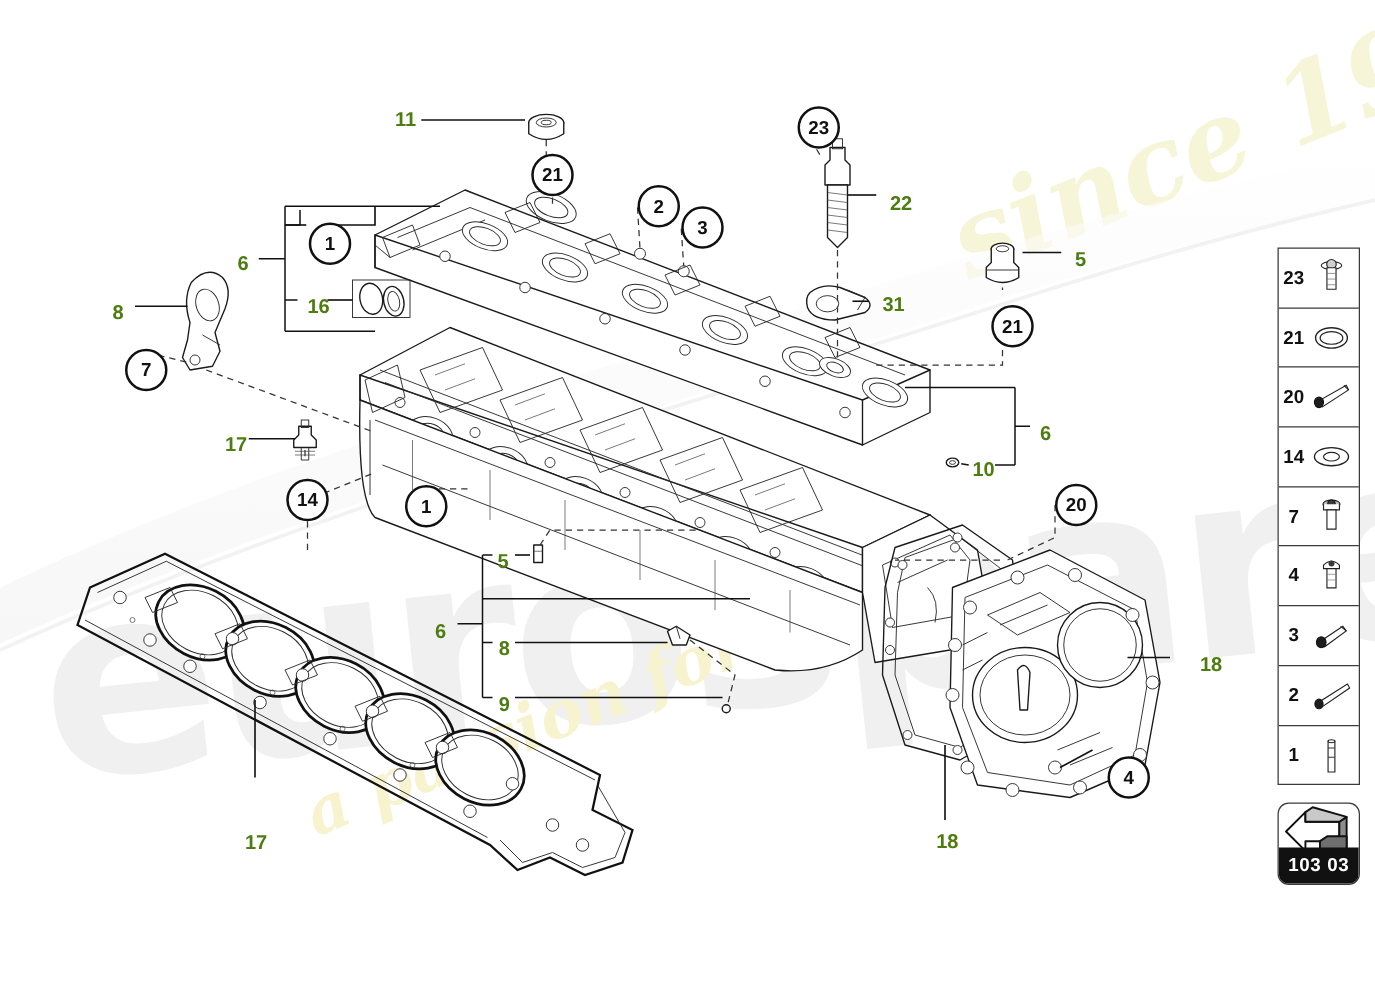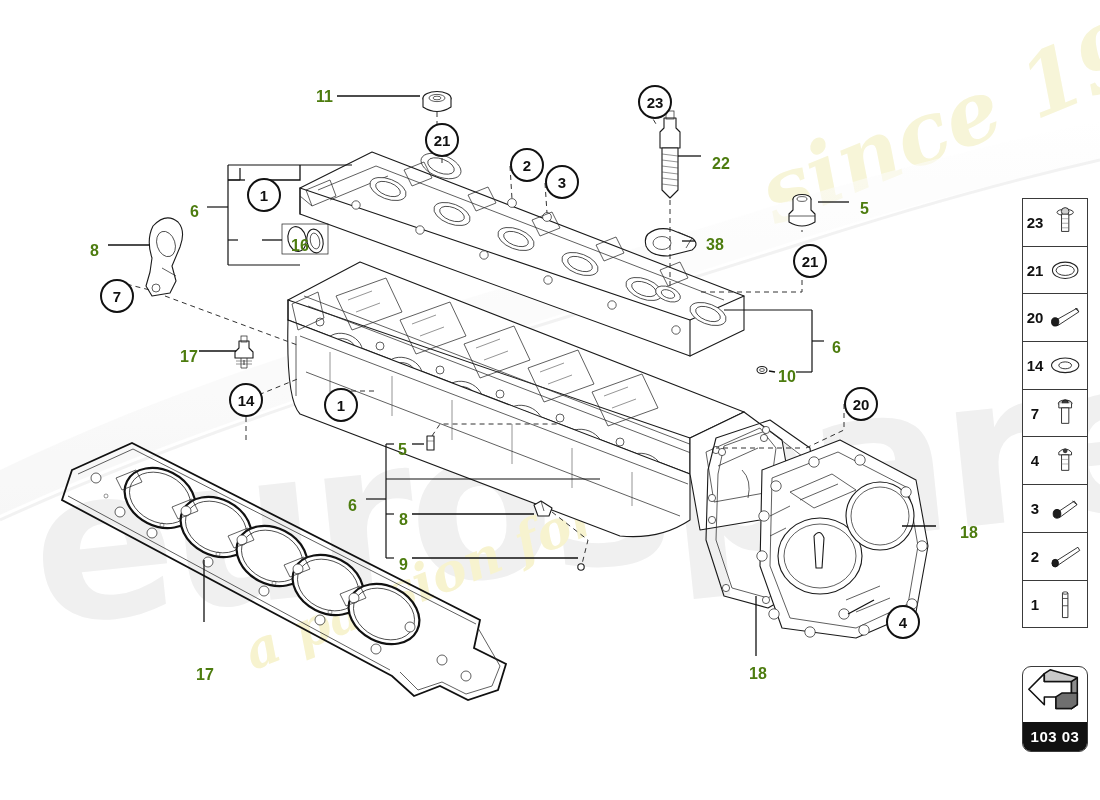--- a/index.html
+++ b/index.html
@@ -71,21 +71,21 @@
   .prow:last-child{border-bottom:none;}
   .pnum{
     width:24px;text-align:center;font-weight:bold;font-size:15px;
     flex:0 0 24px;
   }
   .pic{flex:1;height:100%;position:relative;}
   .pic svg{position:absolute;left:0;top:0;width:100%;height:100%;}
 
   
   #badge{
-    position:absolute;left:1022px;top:666px;width:66px;height:86px;
+    position:absolute;left:1022px;top:642px;width:66px;height:66px;
     border:1.4px solid #3a3a3a;border-radius:9px;background:#fff;
     overflow:hidden;box-sizing:border-box;
   }
   #badge .arrowbox{position:absolute;left:0;top:0;width:100%;height:56px;}
   #badge .numbar{
     position:absolute;left:0;bottom:0;width:100%;height:29px;background:#111;
     color:#fff;font-weight:bold;font-size:15px;
     display:flex;align-items:center;justify-content:center;letter-spacing:0.5px;
   }
 </style>
@@ -514,27 +514,27 @@
       <path class="lead" d="M756 656 L756 596"></path>
     </g>
   </svg>
 
   <div id="callout-layer">
       <div class="plainlabel" style="left: 316px; top: 88px;">11</div>
       <div class="callout" style="left: 425px; top: 123px;">21</div>
       <div class="callout" style="left: 638px; top: 85px;">23</div>
       <div class="plainlabel" style="left: 712px; top: 155px;">22</div>
       <div class="plainlabel" style="left: 860px; top: 200px;">5</div>
-      <div class="plainlabel" style="left: 706px; top: 236px;">38</div>
+      <div class="plainlabel" style="left: 706px; top: 236px;">31</div>
       <div class="callout" style="left: 793px; top: 244px;">21</div>
       <div class="callout" style="left: 247px; top: 178px;">1</div>
       <div class="plainlabel" style="left: 190px; top: 203px;">6</div>
       <div class="callout" style="left: 510px; top: 148px;">2</div>
       <div class="callout" style="left: 545px; top: 165px;">3</div>
-      <div class="plainlabel" style="left: 246px; top: 237px; margin-left: 45px;">16</div>
+      <div class="plainlabel" style="left: 246px; top: 237px;">16</div>
       <div class="plainlabel" style="left: 90px; top: 242px;">8</div>
       <div class="callout" style="left: 100px; top: 279px;">7</div>
       <div class="plainlabel" style="left: 180px; top: 348px;">17</div>
       <div class="callout" style="left: 229px; top: 383px;">14</div>
       <div class="callout" style="left: 324px; top: 388px;">1</div>
       <div class="plainlabel" style="left: 832px; top: 339px;">6</div>
       <div class="plainlabel" style="left: 778px; top: 368px;">10</div>
       <div class="callout" style="left: 844px; top: 387px;">20</div>
       <div class="plainlabel" style="left: 398px; top: 441px;">5</div>
       <div class="plainlabel" style="left: 348px; top: 497px;">6</div>

